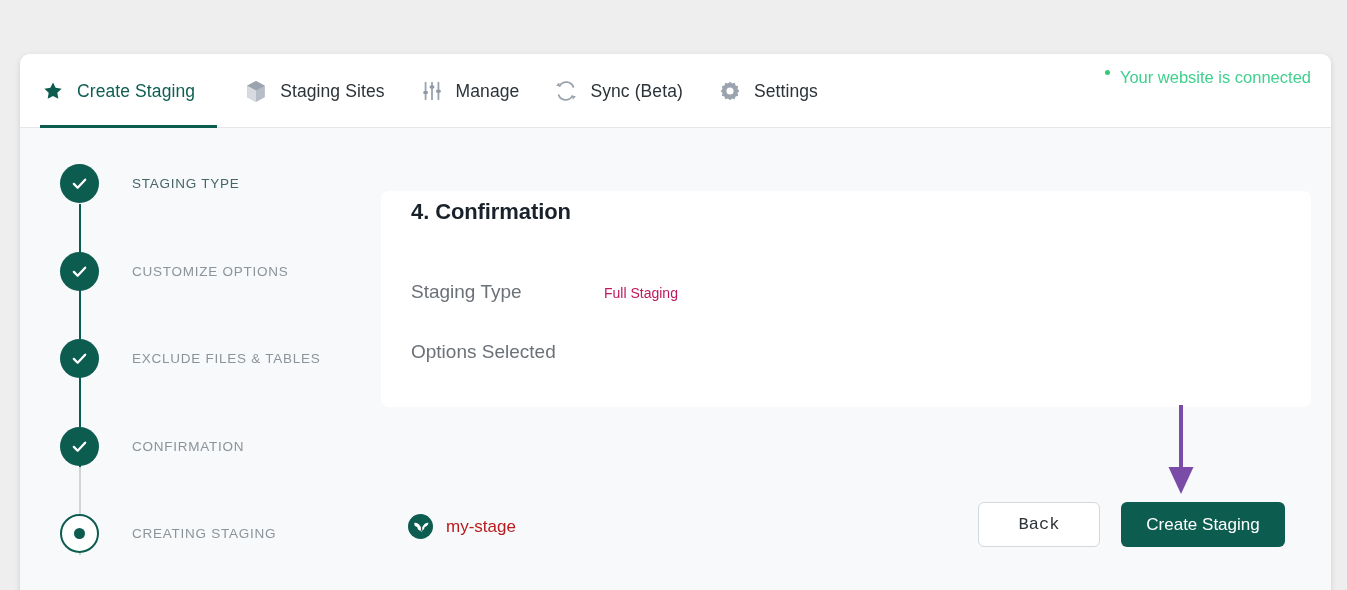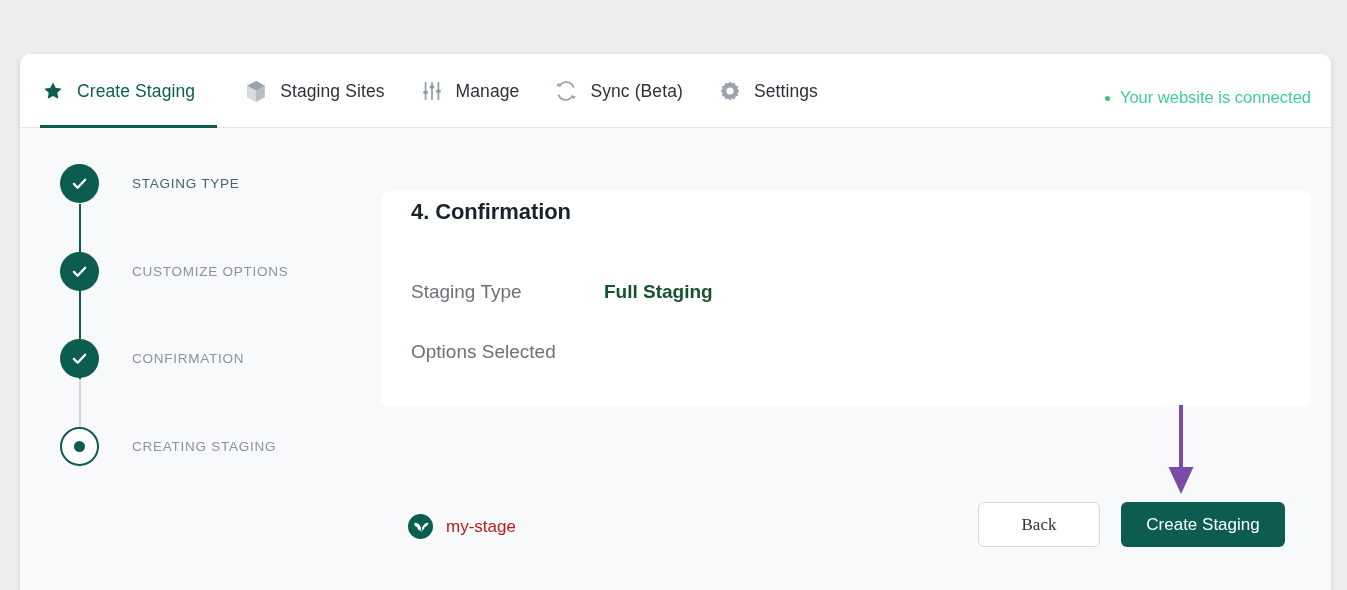--- a/index.html
+++ b/index.html
@@ -82,24 +82,24 @@
     right: 0;
     bottom: 0;
     height: 3px;
     background: #0d5c50;
   }
   #tab-create-staging { padding-right: 22px; margin-right: 26px; }
 
   .status {
     position: absolute;
     right: 20px;
-    top: 8px;
+    top: 14px;
     height: 70px;
     display: flex;
-    align-items: center;
+    align-items: flex-start;
   }
   .status-dot {
     width: 5px;
     height: 5px;
     border-radius: 50%;
     background: #35c978;
     margin-right: 10px;
     margin-top: 2px;
   }
   .status-text {
@@ -203,23 +203,23 @@
     align-items: baseline;
   }
   .row-1 { top: 90px; }
   .row-2 { top: 150px; }
   .row-key {
     width: 193px;
     font-size: 19px;
     color: #6b7177;
   }
   .row-val {
-    font-size: 19px;
-    color: #14532d;
-    font-weight: bold;
+    font-size: 14px;
+    color: #be185d;
+    font-weight: normal;
   }
 
   
   .site-chip {
     position: absolute;
     left: 388px;
     top: 386px;
     display: flex;
     align-items: center;
   }
@@ -243,21 +243,21 @@
     position: absolute;
     left: 958px;
     top: 374px;
     width: 122px;
     height: 45px;
     background: #ffffff;
     border: 1px solid #d3d8dc;
     border-radius: 6px;
     font-size: 17px;
     color: #2c3338;
-    font-family: Liberation Serif, serif;
+    font-family: Liberation Mono, monospace;
     cursor: pointer;
   }
   .btn-create {
     position: absolute;
     left: 1101px;
     top: 374px;
     width: 164px;
     height: 45px;
     background: #0d5c50;
     border: none;
@@ -372,20 +372,29 @@
       <div class="step">
         <span class="connector"></span>
         <span class="bullet">
           <svg width="17" height="17" viewBox="0 0 24 24">
               <path fill="none" stroke="#ffffff" stroke-width="3.2" stroke-linecap="round" stroke-linejoin="round" d="M4 12.5l5.4 5.4L20 6.6"></path>
             </svg>
         </span>
         <span class="step-label">CUSTOMIZE OPTIONS</span>
       </div>
 
+      <div class="step">
+        <span class="connector"></span>
+        <span class="bullet">
+          <svg width="17" height="17" viewBox="0 0 24 24">
+              <path fill="none" stroke="#ffffff" stroke-width="3.2" stroke-linecap="round" stroke-linejoin="round" d="M4 12.5l5.4 5.4L20 6.6"></path>
+            </svg>
+        </span>
+        <span class="step-label">EXCLUDE FILES &amp; TABLES</span>
+      </div>
 
       <div class="step pending-line">
         <span class="connector"></span>
         <span class="bullet">
           <svg width="17" height="17" viewBox="0 0 24 24">
               <path fill="none" stroke="#ffffff" stroke-width="3.2" stroke-linecap="round" stroke-linejoin="round" d="M4 12.5l5.4 5.4L20 6.6"></path>
             </svg>
         </span>
         <span class="step-label">CONFIRMATION</span>
       </div>

